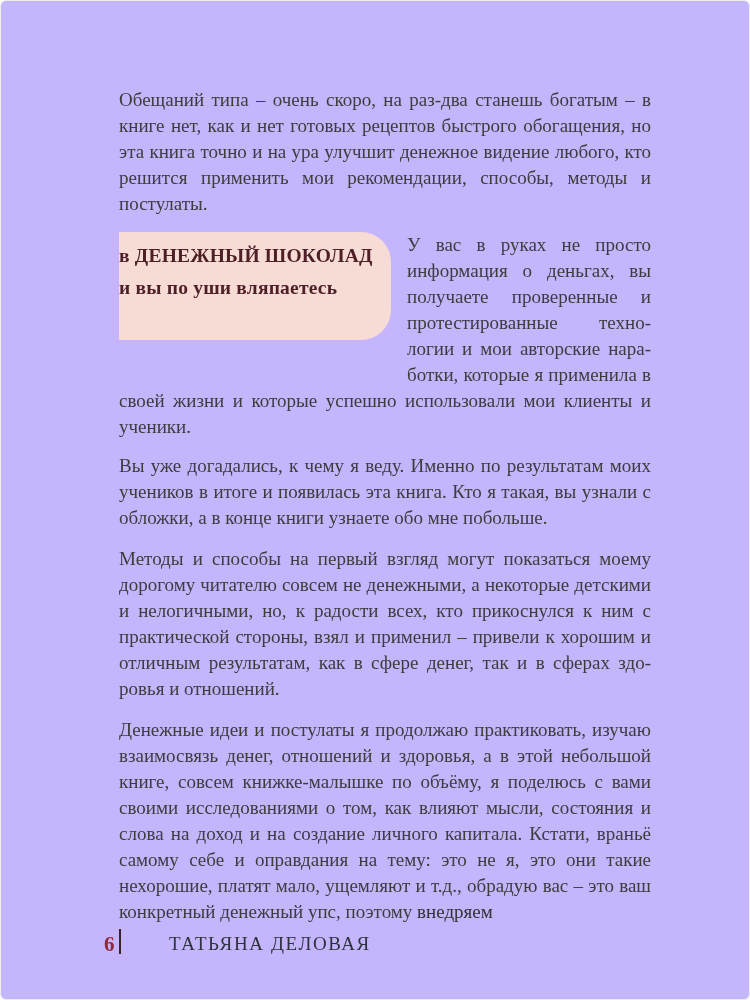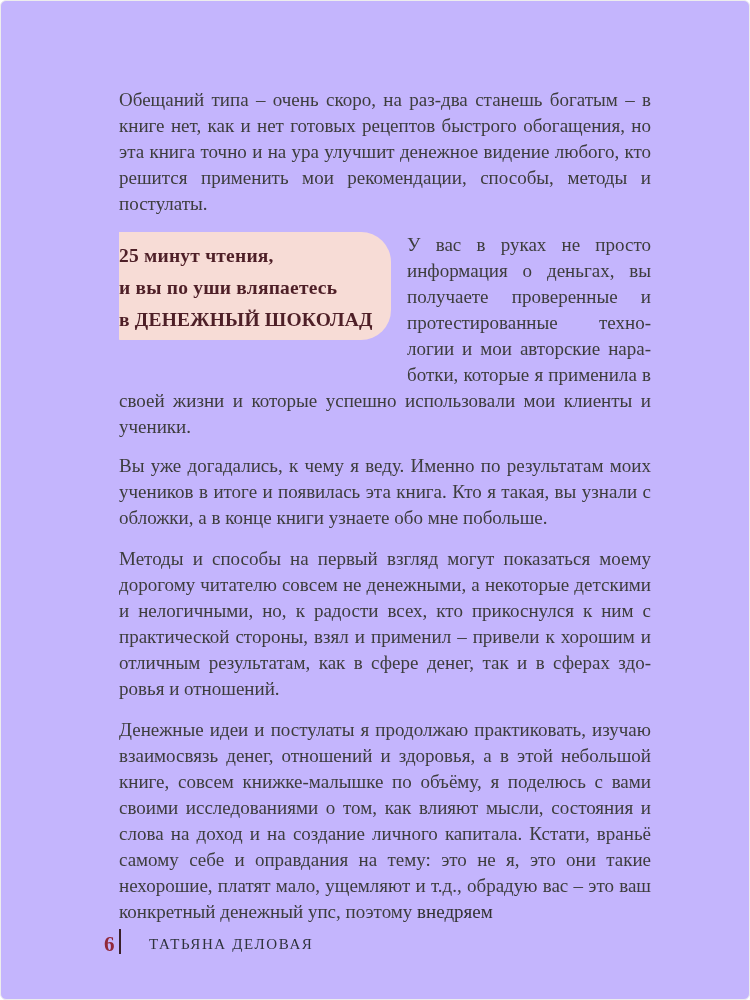--- a/index.html
+++ b/index.html
@@ -74,40 +74,39 @@
   }
   .bar {
     display: inline-block;
     width: 2.5px;
     height: 25px;
     background: #3a2028;
     margin-left: 4px;
     margin-top: -6px;
   }
   .author {
-    font-size: 15px;
+    font-size: 19px;
     letter-spacing: 1.6px;
     color: #2e323c;
-    margin-left: 28px;
+    margin-left: 48px;
     font-weight: 400;
   }
 </style>
 </head>
 <body>
 
 <div class="page">
   <div class="content">
 
     <p class="para">Обещаний типа – очень скоро, на раз-два станешь богатым – в книге нет, как и нет готовых рецептов быстрого обогащения, но эта книга точно и на ура улучшит денежное видение любого, кто решится применить мои рекомендации, способы, методы и постулаты.</p>
 
     <div class="flow">
       <div class="callout">
-        <div class="callout-line">25 минут чтения,</div>
+        <div class="callout-line">в ДЕНЕЖНЫЙ ШОКОЛАД</div>
         <div class="callout-line">и вы по уши вляпаетесь</div>
-        <div class="callout-line">в ДЕНЕЖНЫЙ ШОКОЛАД</div>
       </div>
       <p class="para">У вас в руках не просто информация о деньгах, вы получаете проверенные и протестированные техно­логии и мои авторские нара­ботки, которые я применила в своей жизни и которые успешно использовали мои клиенты и ученики.</p>
     </div>
 
     <p class="para">Вы уже догадались, к чему я веду. Именно по результатам моих учеников в итоге и появилась эта книга. Кто я такая, вы узнали с обложки, а в конце книги узнаете обо мне побольше.</p>
 
     <p class="para">Методы и способы на первый взгляд могут показаться моему дорогому читателю совсем не денежными, а некоторые детски­ми и нелогичными, но, к радости всех, кто прикоснулся к ним с практической стороны, взял и применил – привели к хорошим и отличным результатам, как в сфере денег, так и в сферах здо­ровья и отношений.</p>
 
     <p class="para"><span>Денежные идеи и постулаты я продолжаю практиковать, изучаю взаимосвязь денег, отношений и здоровья, а в этой небольшой книге, совсем книжке-малышке по объёму, я поде­люсь с вами своими исследованиями о том, как влияют мысли, состояния и слова на доход и на создание личного капитала. Кстати, враньё самому себе и оправдания на тему: это не я, это они такие нехорошие, платят мало, ущемляют и т.д., обрадую вас – это ваш конкретный денежный упс, поэтому </span><span class="bold-tail">внедряем</span></p>
   </div>

